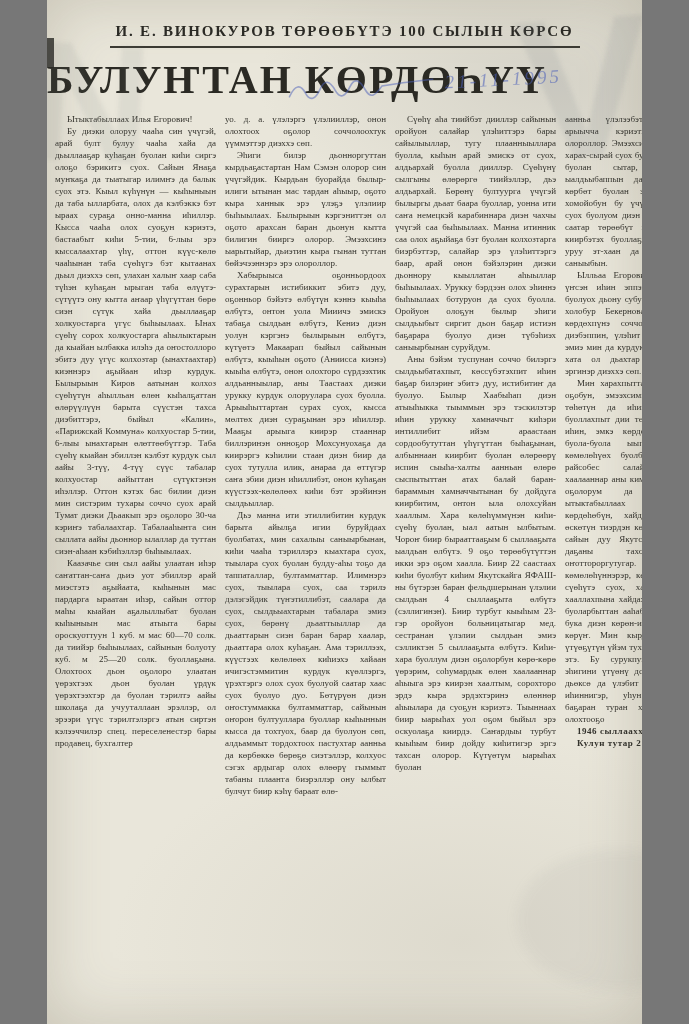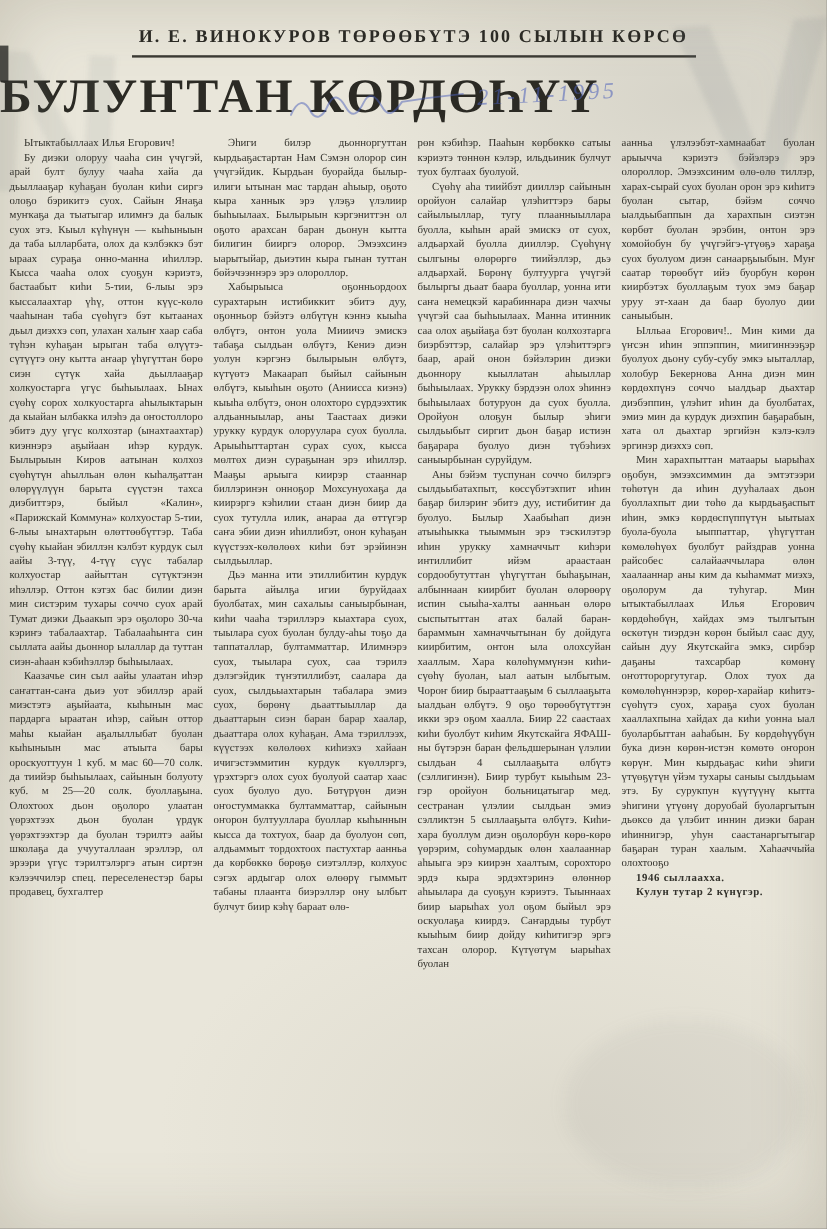--- a/index.html
+++ b/index.html
@@ -1,18 +1,18 @@
 <!DOCTYPE html>
 <html><head>
 <meta charset="utf-8">
 <style>
   html, body { margin: 0; padding: 0; background: #777; }
   #page {
     position: relative;
-    width: 689px; height: 1024px;
+    width: 595px; height: 1024px;
     margin: 0 auto;
     background:
       radial-gradient(ellipse 420px 220px at 85% 8%, rgba(190,188,178,0.45), rgba(190,188,178,0) 70%),
       radial-gradient(ellipse 300px 160px at 10% 55%, rgba(205,200,185,0.35), rgba(205,200,185,0) 70%),
       radial-gradient(ellipse 500px 300px at 70% 92%, rgba(200,196,182,0.35), rgba(200,196,182,0) 70%),
       #e9e6da;
     box-shadow: inset 0 0 60px rgba(120,110,88,0.28);
     overflow: hidden;
     font-family: "Liberation Serif", serif;
     color: #33322c;
@@ -115,27 +115,27 @@
 
   <div class="cols">
 
     <div class="col">
       <p class="salut">Ытыктабыллаах Илья Егорович!</p>
       <p>Бу диэки олоруу чааһа син үчүгэй, арай булт булуу чааһа хайа да дьыллааҕар куһаҕан буолан киһи сиргэ олоҕо бэрикитэ суох. Сайын Янаҕа муҥкаҕа да тыатыгар илимҥэ да балык суох этэ. Кыыл күһүнүн — кыһыныын да таба ылларбата, олох да кэлбэккэ бэт ыраах сураҕа онно-манна иһиллэр. Кысса чааһа олох суоҕун кэриэтэ, бастаабыт киһи 5-тии, 6-лыы эрэ кыссалаахтар үһү, оттон күүс-көлө чааһынан таба сүөһүгэ бэт кытаанах дьыл диэххэ сөп, улахан халыҥ хаар саба түһэн куһаҕан ырыган таба өлүүтэ-сүтүүтэ ону кытта аҥаар үһүгүттан бөрө сиэн сүтүк хайа дьыллааҕар холкуостарга үгүс быһыылаах. Ынах сүөһү сорох холкуостарга аһылыктарын да кыайан ылбакка илэһэ да оҥостоллоро эбитэ дуу үгүс колхозтар (ынахтаахтар) киэннэрэ аҕыйаан иһэр курдук. Былырыын Киров аатынан колхоз сүөһүтүн аһылльан өлөн кыһалҕаттан өлөрүүлүүн барыта сүүстэн тахса диэбиттэрэ, быйыл «Калин», «Парижскай Коммуна» колхуостар 5-тии, 6-лыы ынахтарын өлөттөөбүттэр. Таба сүөһү кыайан эбиллэн кэлбэт курдук сыл аайы 3-түү, 4-түү сүүс табалар колхуостар аайыттан сүтүктэнэн иһэллэр. Оттон кэтэх бас билии диэн мин систэрим тухары соччо суох арай Тумат диэки Дьаакып эрэ оҕолоро 30-ча кэриҥэ табалаахтар. Табалааһыҥга син сыллата аайы дьоннор ылаллар да туттан сиэн-аһаан кэбиһэллэр быһыылаах.</p>
       <p>Каазачье син сыл аайы улаатан иһэр саҥаттан-саҥа дьиэ уот эбиллэр арай миэстэтэ аҕыйаата, кыһынын мас пардарга ыраатан иһэр, сайын оттор маһы кыайан аҕалыллыбат буолан кыһыныын мас атыыта бары ороскуоттуун 1 куб. м мас 60—70 солк. да тиийэр быһыылаах, сайынын болуоту куб. м 25—20 солк. буоллаҕына. Олохтоох дьон оҕолоро улаатан үөрэхтээх дьон буолан үрдүк үөрэхтээхтэр да буолан тэрилтэ аайы школаҕа да учууталлаан эрэллэр, ол эрээри үгүс тэрилтэлэргэ атын сиртэн кэлээччилэр спец. переселенестэр бары продавец, бухгалтер</p>
     </div>
 
     <div class="col">
+      <p class="cont">уо. д. а. үлэлэргэ үлэлииллэр, онон олохтоох оҕолор соччолоохтук үүммэттэр диэххэ сөп.</p>
       <p>Эһиги билэр дьонноргуттан кырдьаҕастартан Нам Сэмэн олорор син үчүгэйдик. Кырдьан буорайда былыр-илиги ытынан мас тардан аһыыр, оҕото кыра ханнык эрэ үлэҕэ үлэлиир быһыылаах. Былырыын кэргэниттэн ол оҕото арахсан баран дьонун кытта билигин бииргэ олорор. Эмээхсинэ ыарытыйар, дьиэтин кыра гынан туттан бөйэчээннэрэ эрэ олороллор.</p>
       <p>Хабырыыса оҕонньордоох сурахтарын истибиккит эбитэ дуу, оҕонньор бэйэтэ өлбүтүн кэннэ кыыһа өлбүтэ, онтон уола Мииичэ эмискэ табаҕа сылдьан өлбүтэ, Кениэ диэн уолун кэргэнэ былырыын өлбүтэ, күтүөтэ Макаарап быйыл сайынын өлбүтэ, кыыһын оҕото (Аниисса киэнэ) кыыһа өлбүтэ, онон олохторо сүрдээхтик алдьанныылар, аны Таастаах диэки урукку курдук олоруулара суох буолла. Арыыһыттартан сурах суох, кысса мөлтөх диэн сураҕынан эрэ иһиллэр. Мааҕы арыыга киирэр стааннар биллэринэн онноҕор Мохсунуохаҕа да киирэргэ кэһилии стаан диэн биир да суох тутулла илик, анараа да өттүгэр саҥа эбии диэн иһиллибэт, онон куһаҕан күүстээх-көлөлөөх киһи бэт эрэйинэн сылдьыллар.</p>
       <p>Дьэ манна ити этиллибитин курдук барыта айылҕа игии буруйдаах буолбатах, мин сахалыы саныырбынан, киһи чааһа тэриллэрэ кыахтара суох, тыылара суох буолан булду-аһы тоҕо да таппаталлар, бултамматтар. Илимнэрэ суох, тыылара суох, саа тэрилэ дэлэгэйдик түҥэтиллибэт, саалара да суох, сылдьыахтарын табалара эмиэ суох, бөрөнү дьааттыыллар да дьааттарын сиэн баран барар хаалар, дьааттара олох куһаҕан. Ама тэриллээх, күүстээх көлөлөөх киһиэхэ хайаан ичигэстэммитин курдук күөллэргэ, үрэхтэргэ олох суох буолуой саатар хаас суох буолуо дуо. Бөтүрүөн диэн оҥостуммакка бултамматтар, сайынын оҥорон бултууллара буоллар кыһыннын кысса да тохтуох, баар да буолуон сөп, алдьаммыт тордохтоох пастухтар аанньа да көрбөккө бөрөҕө сиэтэллэр, колхуос сэгэх ардыгар олох өлөөрү гыммыт табаны плааҥга биэрэллэр ону ылбыт булчут биир кэһү бараат өлө-</p>
     </div>
 
     <div class="col">
-      <p class="cont">рөн кэбиһэр. Пааһын көрбөккө сатыы кэриэтэ төннөн кэлэр, ильдьиник булчут туох бултаах буолуой.</p>
       <p>Сүөһү аһа тиийбэт дииллэр сайынын оройуон салайар үлэһиттэрэ бары сайылыыллар, тугу плаанныыллара буолла, кыһын арай эмискэ от суох, алдьархай буолла дииллэр. Сүөһүнү сылгыны өлөрөргө тиийэллэр, дьэ алдьархай. Бөрөнү бултуурга үчүгэй былыргы дьаат баара буоллар, уонна ити саҥа немецкэй карабиннара диэн чахчы үчүгэй саа быһыылаах. Манна итинник саа олох аҕыйаҕа бэт буолан колхозтарга биэрбэттэр, салайар эрэ үлэһиттэргэ баар, арай онон бэйэлэрин диэки дьоннору кыыллатан аһыыллар быһыылаах. Урукку бэрдээн олох эһиннэ быһыылаах ботуруон да суох буолла. Оройуон олоҕун былыр эһиги сылдьыбыт сиргит дьон баҕар истиэн баҕарара буолуо диэн түбэһиэх саныырбынан суруйдум.</p>
       <p>Аны бэйэм туспунан соччо билэргэ сылдьыбатахпыт, көссүбэтэхпит иһин баҕар билэриҥ эбитэ дуу, истибитиҥ да буолуо. Былыр Хаабыһап диэн атыыһыкка тыыммын эрэ тэскилэтэр иһин урукку хамначчыт киһэри интиллибит ийэм араастаан сордообутуттан үһүгүттан быһаҕынан, албыннаан киирбит буолан өлөрөөрү испин сыыһа-халты аанньан өлөрө сыспытыттан атах балай баран-бараммын хамначчытынан бу дойдуга киирбитим, онтон ыла олохсуйан хааллым. Хара көлөһүммүнэн киһи-сүөһү буолан, ыал аатын ылбытым. Чороҥ биир бырааттааҕым 6 сыллааҕыта ыалдьан өлбүтэ. 9 оҕо төрөөбүтүттэн икки эрэ оҕом хаалла. Биир 22 саастаах киһи буолбут киһим Якутскайга ЯФАШ-ны бүтэрэн баран фельдшерынан үлэлии сылдьан 4 сыллааҕыта өлбүтэ (сэллигинэн). Биир турбут кыыһым 23-гэр оройуон больницатыгар мед. сестранан үлэлии сылдьан эмиэ сэлликтэн 5 сыллааҕыта өлбүтэ. Киһи-хара буоллум диэн оҕолорбун көрө-көрө үөрэрим, соһумардык өлөн хаалааннар аһыыга эрэ киирэн хаалтым, сорохторо эрдэ кыра эрдэхтэринэ өлөннөр аһыылара да суоҕун кэриэтэ. Тыыннаах биир ыарыһах уол оҕом быйыл эрэ оскуолаҕа киирдэ. Саҥардыы турбут кыыһым биир дойду киһитигэр эргэ тахсан олорор. Күтүөтүм ыарыһах буолан</p>
     </div>
 
     <div class="col">
       <p class="cont">аанньа үлэлээбэт-хамнаабат буолан арыычча кэриэтэ бэйэлэрэ эрэ олороллор. Эмээхсиним өлө-өлө тиллэр, харах-сырай суох буолан орон эрэ киһитэ буолан сытар, бэйэм соччо ыалдьыбаппын да харахпын сиэтэн көрбөт буолан эрэбин, онтон эрэ хомойобун бу үчүгэйгэ-үтүөҕэ хараҕа суох буолуом диэн санаарҕыыбын. Муҥ саатар төрөөбүт ийэ буорбун көрөн киирбэтэх буоллаҕым туох эмэ баҕар уруу эт-хаан да баар буолуо дии саныыбын.</p>
       <p>Ылльаа Егорович!.. Мин кими да үҥсэн иһин эппэппин, миигиннээҕэр буолуох дьону субу-субу эмкэ ыыталлар, холобур Бекернова Анна диэн мин көрдөхпүнэ соччо ыалдьар дьахтар диэбэппин, үлэһит иһин да буолбатах, эмиэ мин да курдук диэхпин баҕарабын, хата ол дьахтар эргийэн кэлэ-кэлэ эргинэр диэххэ сөп.</p>
       <p>Мин харахпыттан матаары ыарыһах оҕобун, эмээхсиммин да эмтэтээри төһөтүн да иһин дууһалаах дьон буоллахпыт дии төһө да кырдьаҕаспыт иһин, эмкэ көрдөспүппүтүн ыытыах буола-буола ыыппаттар, үһүгүттан көмөлөһүөх буолбут райздрав уонна райсобес салайааччылара өлөн хаалааннар аны ким да кыһаммат миэхэ, оҕолорум да туһугар. Мин ытыктабыллаах Илья Егорович көрдөһөбүн, хайдах эмэ тылгытын өскөтүн тиэрдэн көрөн быйыл саас дуу, сайын дуу Якутскайга эмкэ, сирбэр даҕаны тахсарбар көмөнү оҥоттороргутугар. Олох туох да көмөлөһүннэрэр, көрөр-харайар киһитэ-сүөһүтэ суох, хараҕа суох буолан хааллахпына хайдах да киһи уонна ыал буоларбыттан ааһабын. Бу көрдөһүүбүн бука диэн көрөн-истэн көмөтө оҥорон көрүҥ. Мин кырдьаҕас киһи эһиги үтүөҕүтүн үйэм тухары саныы сылдьыам этэ. Бу сурукпун күүтүүнү кытта эһигини үтүөнү доруобай буоларгытын дьөксө да үлэбит иннин диэки баран иһиннигэр, уһун саастанаргытыгар баҕаран туран хаалым. Хаһааччыйа олохтооҕо</p>
 
       <p class="sig-year">1946 сыллаахха.</p>

